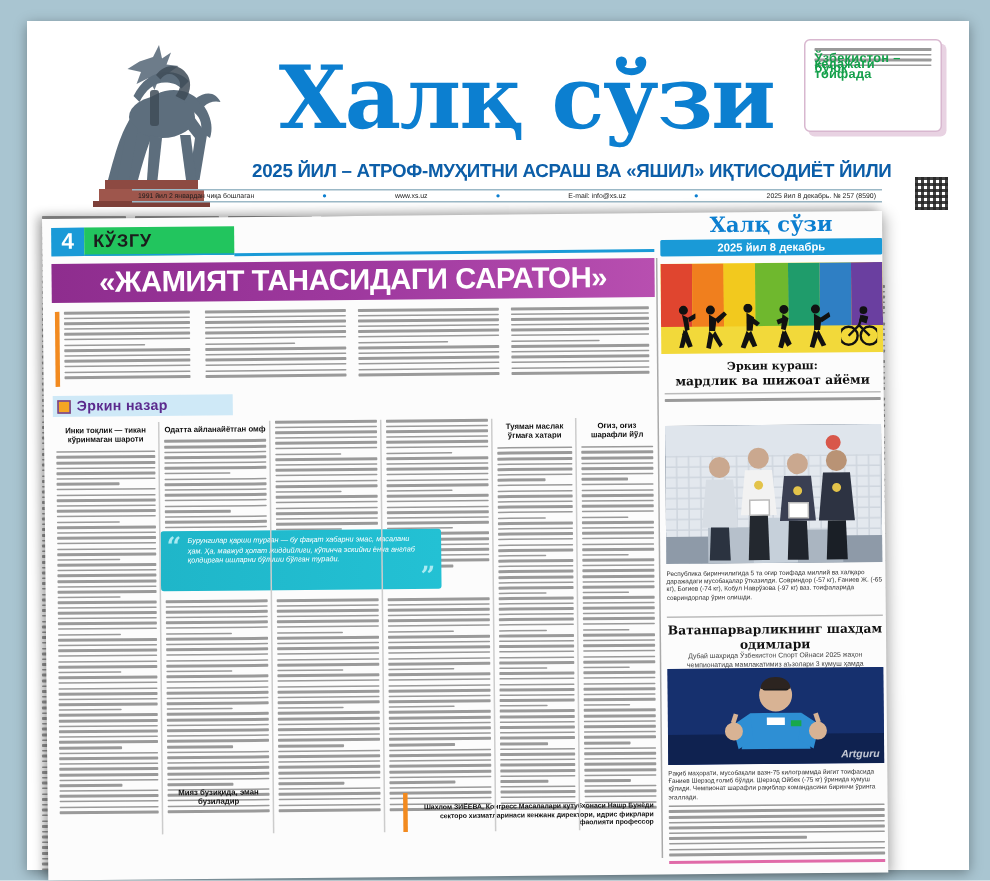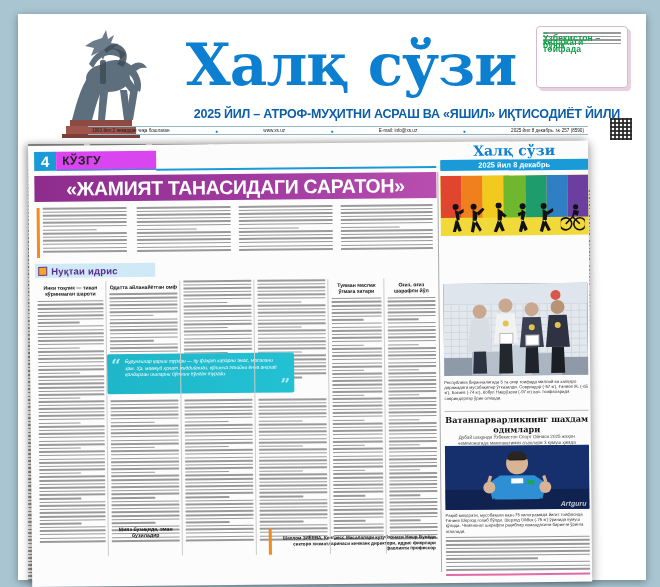--- a/index.html
+++ b/index.html
@@ -35,21 +35,21 @@
     box-shadow:3px 3px 0 #e8d2e2;
     padding:5px 6px;box-sizing:border-box;
   }
   #slogan-box .ln{
     font-size:8.5px;font-weight:bold;color:#13a04a;line-height:12.5px;
     letter-spacing:.2px;white-space:nowrap;
   }
   #year-strip{
     position:absolute;left:150px;top:92px;width:452px;height:16px;
     color:#0c5ea8;font-weight:bold;font-size:12.5px;line-height:16px;
-    text-align:right;white-space:nowrap;letter-spacing:-.2px;
+    text-align:left;white-space:nowrap;letter-spacing:-.2px;
   }
   #imprint{
     position:absolute;left:70px;top:112px;width:500px;height:9px;
     display:flex;align-items:center;justify-content:space-between;
     font-size:4.6px;color:#1b1b1b;border-top:1px solid #9bb8c6;
     border-bottom:1px solid #9bb8c6;padding:0 4px;box-sizing:border-box;
   }
   #imprint span{white-space:nowrap;}
   .bullet{color:#0c7fd0;font-size:5px;}
   .qr{
@@ -75,21 +75,21 @@
     transform:rotate(-0.55deg);transform-origin:left top;
     overflow:hidden;
   }
   
   #pg-num{
     position:absolute;left:6px;top:6px;width:22px;height:19px;background:#1a9ad7;
     color:#fff;font-weight:bold;font-size:15px;line-height:19px;text-align:center;
   }
   #pg-sec{
     position:absolute;left:28px;top:6px;width:100px;height:19px;
-    background:#d946ef;border-bottom:1px solid #1a9ad7;
+    background:#22c55e;border-bottom:1px solid #1a9ad7;
     color:#1c1c1c;font-size:12px;font-weight:bold;line-height:19px;
     padding-left:6px;box-sizing:border-box;letter-spacing:.5px;
   }
   #pg-rule{
     position:absolute;left:128px;top:24px;width:280px;height:1.5px;background:#1a9ad7;
   }
   
   #sport-mast{
     position:absolute;left:412px;top:2px;width:148px;height:30px;
   }
@@ -1436,21 +1436,21 @@
       <div class="ln "></div>
       <div class="ln "></div>
       <div class="ln "></div>
       <div class="ln "></div>
       <div class="ln "></div>
       <div class="ln "></div>
     </div>
 
   <div id="rubric">
     <span class="sq"></span>
-    <span class="tx">Нуқтаи идрис</span>
+    <span class="tx">Эркин назар</span>
   </div>
 
   <div class="col" style="left:8px;top:136px;width:66px;" id="bc1">
     <div class="sub">Инки тоқлик — тикан кўринмаган шароти</div>
   <div class="ln "></div>
       <div class="ln "></div>
       <div class="ln "></div>
       <div class="ln "></div>
       <div class="ln "></div>
       <div class="ln "></div>
@@ -1899,20 +1899,28 @@
     <div class="byline">Шахлом ЗИЁЕВА, Конгресс Масалалари кутубхонаси Нашр Бунёди секторо хизматларинаси кенжанк директори, идрис фикрлари фаолияти профессор</div>
   </div>
 
   <div class="vrule" style="left:76px;top:136px;height:275px;"></div>
   <div class="vrule" style="left:150px;top:136px;height:275px;"></div>
   <div class="vrule" style="left:224px;top:136px;height:275px;"></div>
   <div class="vrule" style="left:298px;top:136px;height:275px;"></div>
   <div class="vrule" style="left:354px;top:136px;height:275px;"></div>
   <div class="vrule" style="left:409px;top:30px;height:400px;background:#aaa;"></div>
 
+  <div class="col" style="left:414px;top:98px;width:144px;">
+    <div class="sp-head">Эркин кураш:</div>
+    <div class="sp-head2">мардлик ва шижоат айёми</div>
+    <div class="sep"></div>
+    <div id="sp1">
+        <div class="ln "></div>
+      </div>
+  </div>
 
   <div class="photo" style="left:414px;top:142px;width:144px;height:92px;">
     <svg viewBox="0 0 144 92" width="144" height="92">
       <defs>
         <pattern id="hall" width="8" height="7" patternUnits="userSpaceOnUse">
           <rect width="8" height="7" fill="#cfd6de"></rect>
             <rect width="7" height="6" fill="#e3e8ee"></rect>
         </pattern>
       </defs>
       <rect width="144" height="92" fill="url(#hall)"></rect>

